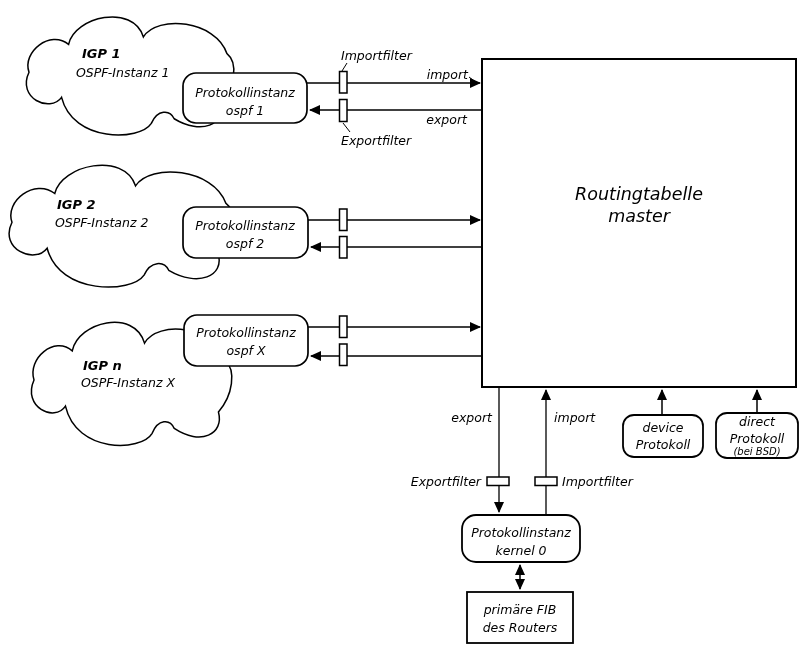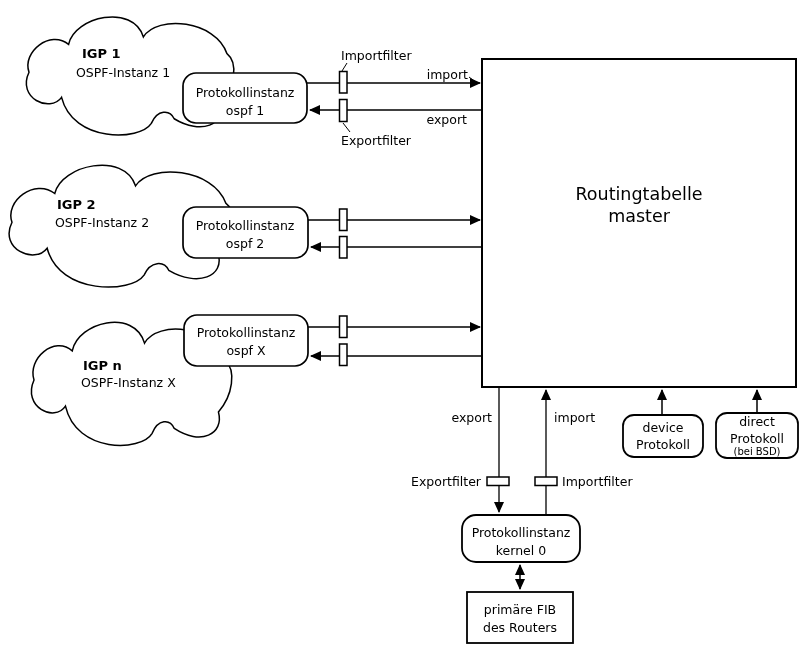--- a/index.html
+++ b/index.html
@@ -1,16 +1,16 @@
 <!DOCTYPE html>
 <html><head>
 <meta charset="utf-8">
 <style>
   html,body{margin:0;padding:0;background:#ffffff;}
-  .stage{position:relative;width:800px;height:645px;background:#ffffff;overflow:hidden;}
+  .stage{position:relative;width:800px;height:645px;background:#ffffff;overflow:hidden;font-style:italic;}
   svg{display:block;}
   text{font-family:"DejaVu Sans","Liberation Sans",sans-serif;fill:#000000;}
   .t12{font-size:12.5px;}
   .t13b{font-size:13px;font-weight:bold;}
   .t17{font-size:17.5px;}
   .t10{font-size:10px;}
   .shape{fill:#ffffff;stroke:#000000;}
   .edge{stroke:#000000;fill:none;}
 </style>
 </head>

